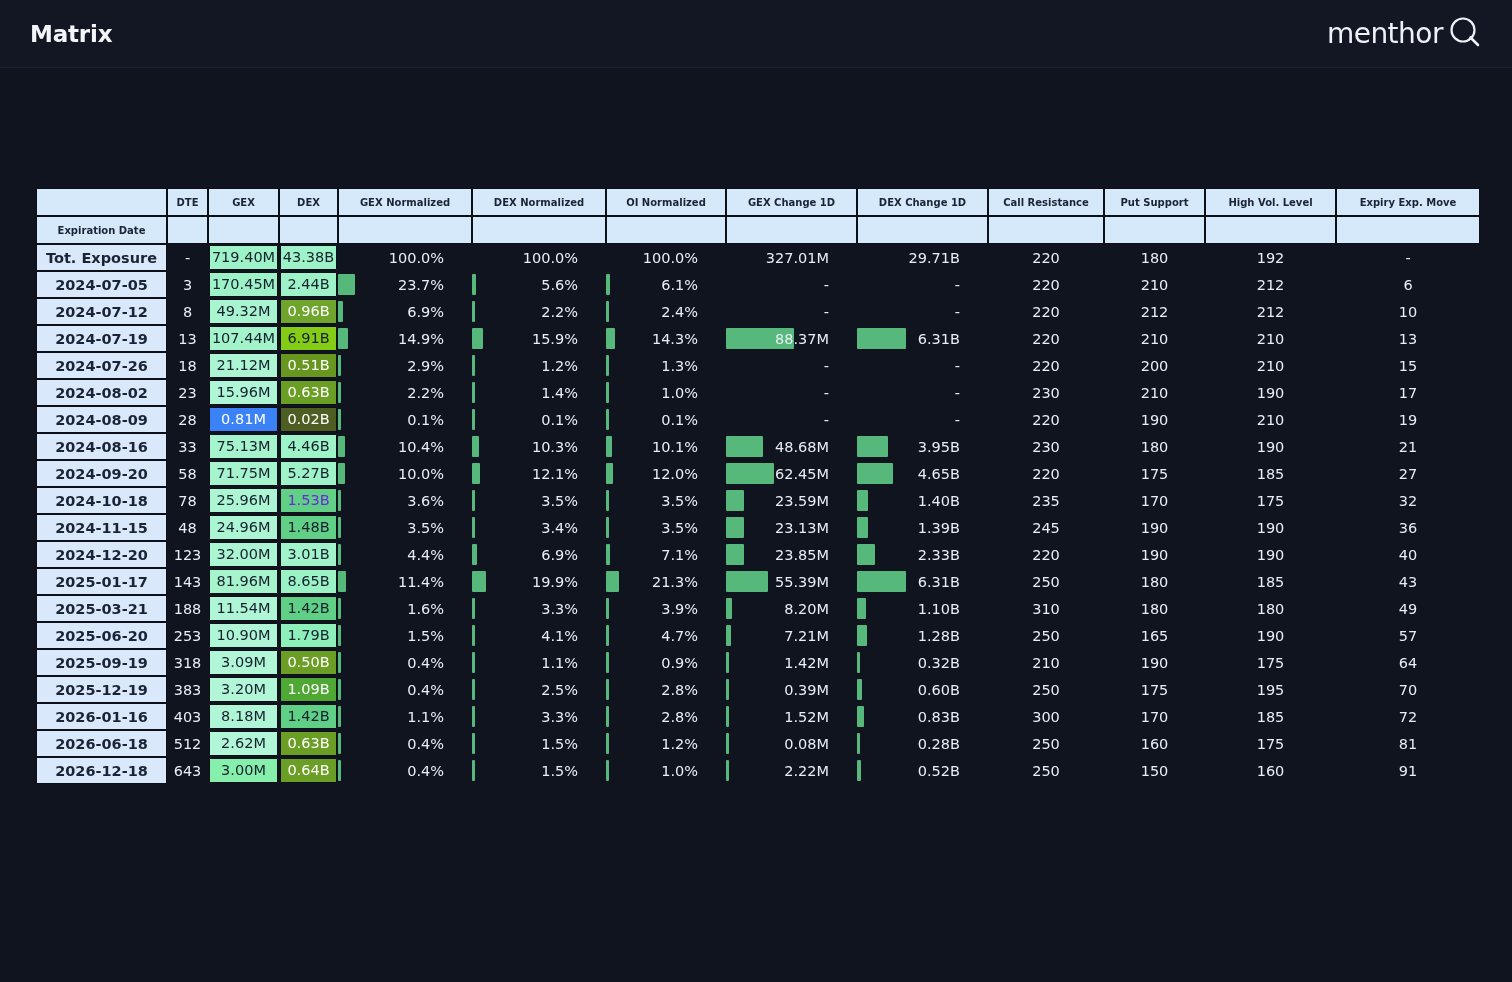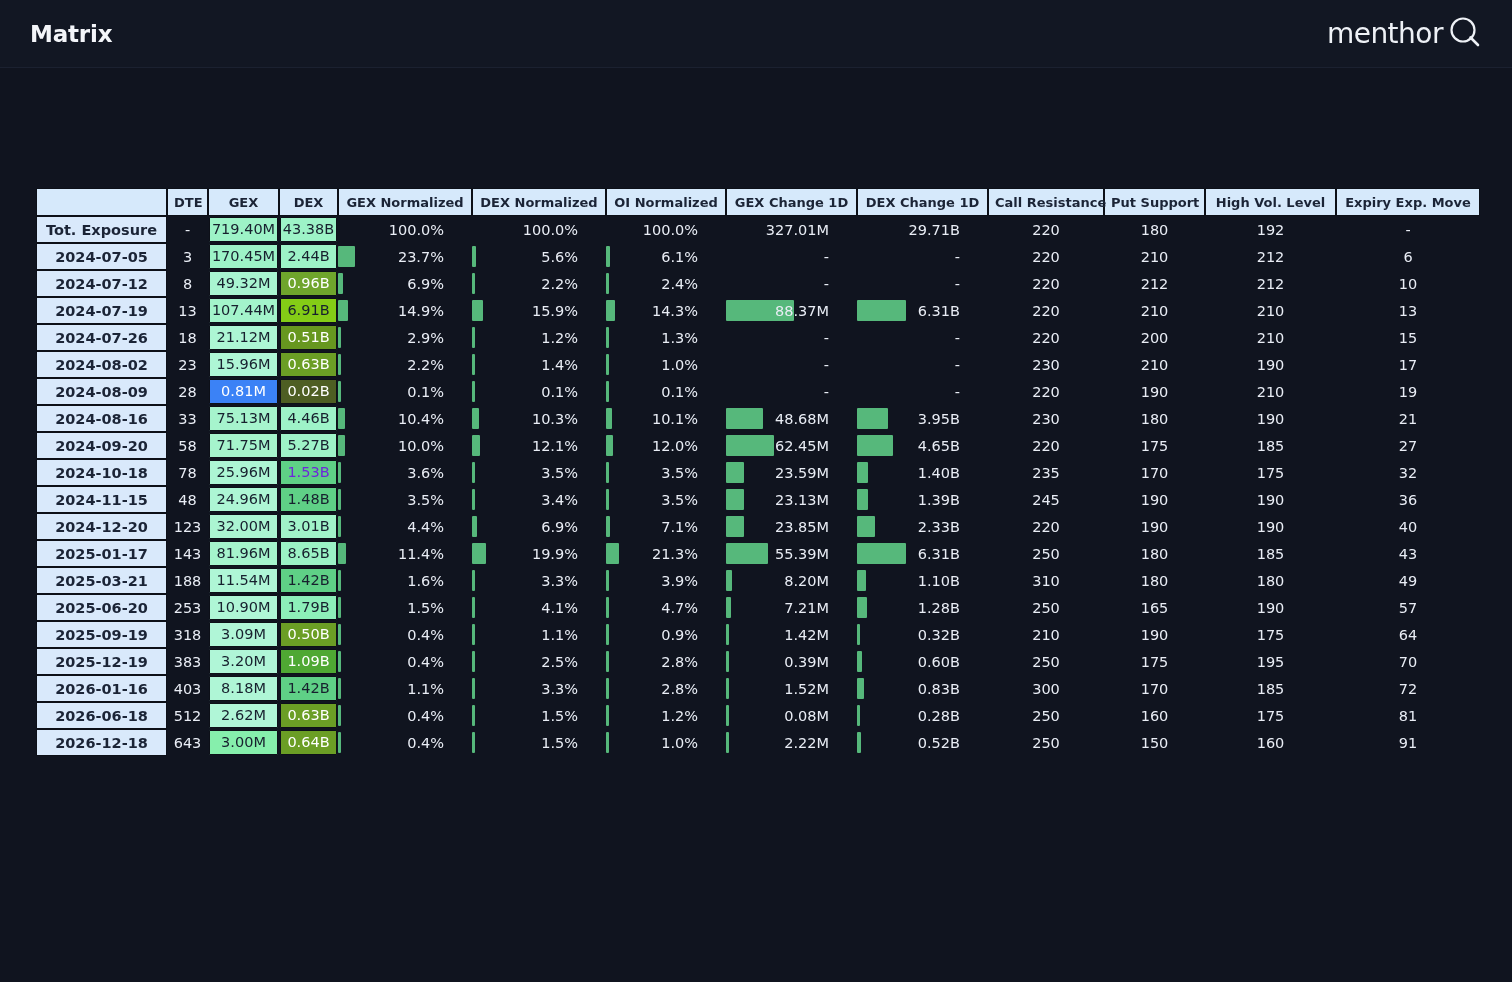--- a/index.html
+++ b/index.html
@@ -60,21 +60,21 @@
     border-collapse: separate;
     border-spacing: 0;
     width: 1444px;
     table-layout: fixed;
   }
 
   
   thead th {
     background: #d6e9fb;
     color: #1b2436;
-    font-size: 13px;
+    font-size: 10px;
     font-weight: bold;
     text-align: center;
     border: 1.5px solid #0d1018;
     padding: 4px 6px;
     height: 28px;
     white-space: nowrap;
   }
   thead tr.hdr2 th {
     height: 28px;
     padding: 3px 6px;
@@ -186,20 +186,35 @@
             <th>GEX Normalized</th>
             <th>DEX Normalized</th>
             <th>OI Normalized</th>
             <th>GEX Change 1D</th>
             <th>DEX Change 1D</th>
             <th>Call Resistance</th>
             <th>Put Support</th>
             <th>High Vol. Level</th>
             <th>Expiry Exp. Move</th>
           </tr>
+        <tr class="hdr2">
+            <th class="idxlabel">Expiration Date</th>
+            <th></th>
+            <th></th>
+            <th></th>
+            <th></th>
+            <th></th>
+            <th></th>
+            <th></th>
+            <th></th>
+            <th></th>
+            <th></th>
+            <th></th>
+            <th></th>
+          </tr>
       </thead>
       <tbody>
           <tr>
             <td class="rowhead">Tot. Exposure</td>
             <td class="dte">-</td>
             <td class="chip">
               <span class="chip-inner" style="background: rgb(157, 243, 199); color: rgb(23, 32, 46);">719.40M</span>
             </td>
             <td class="chip">
               <span class="chip-inner" style="background: rgb(157, 243, 199); color: rgb(23, 32, 46);">43.38B</span>

